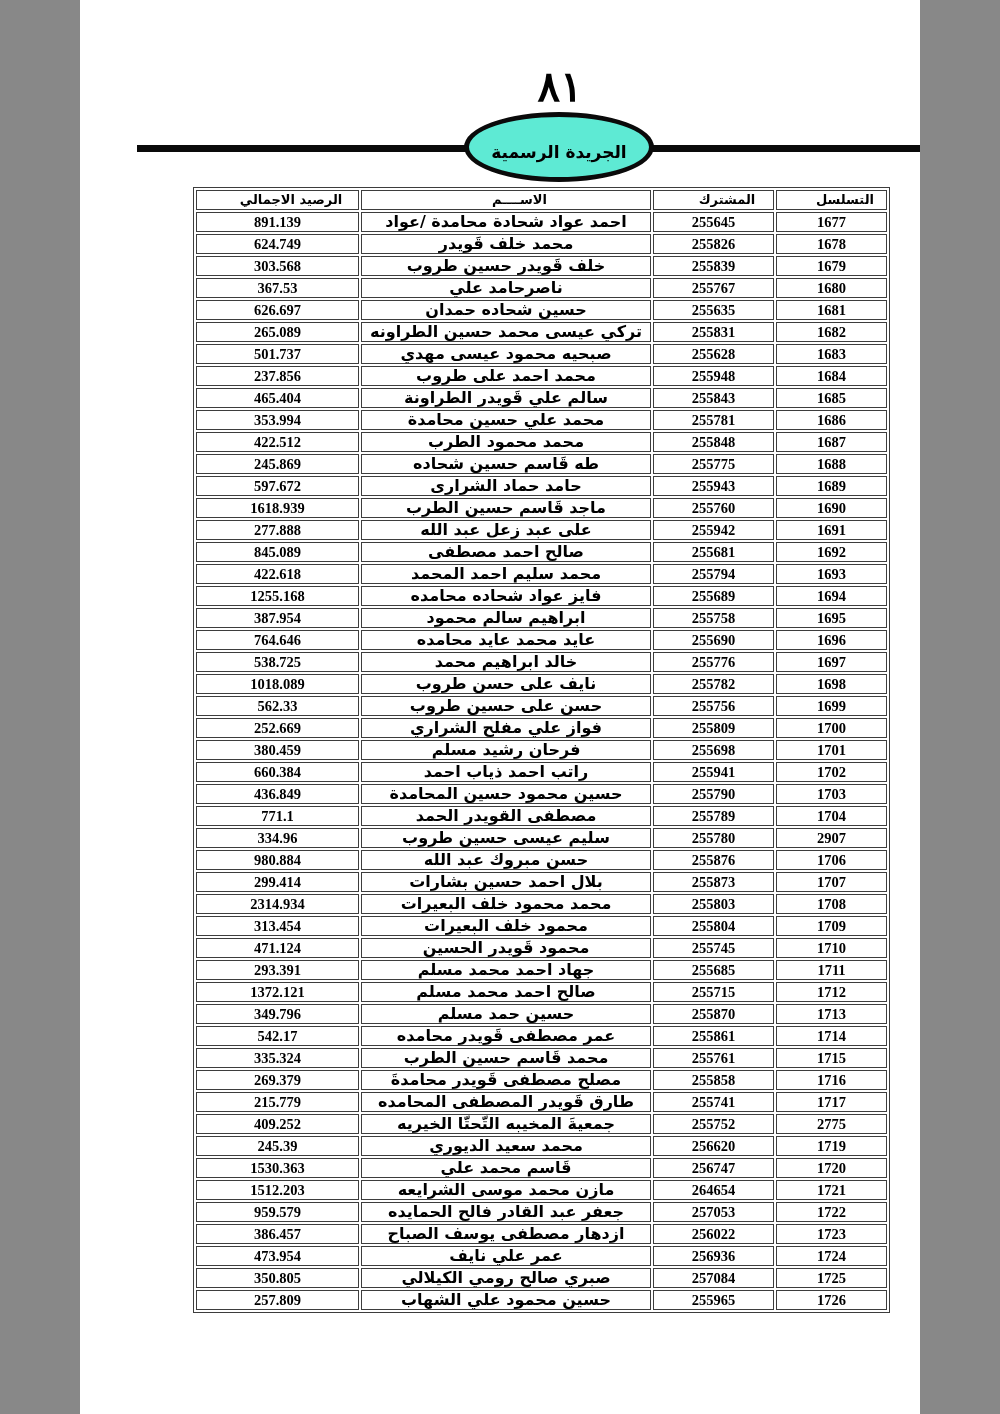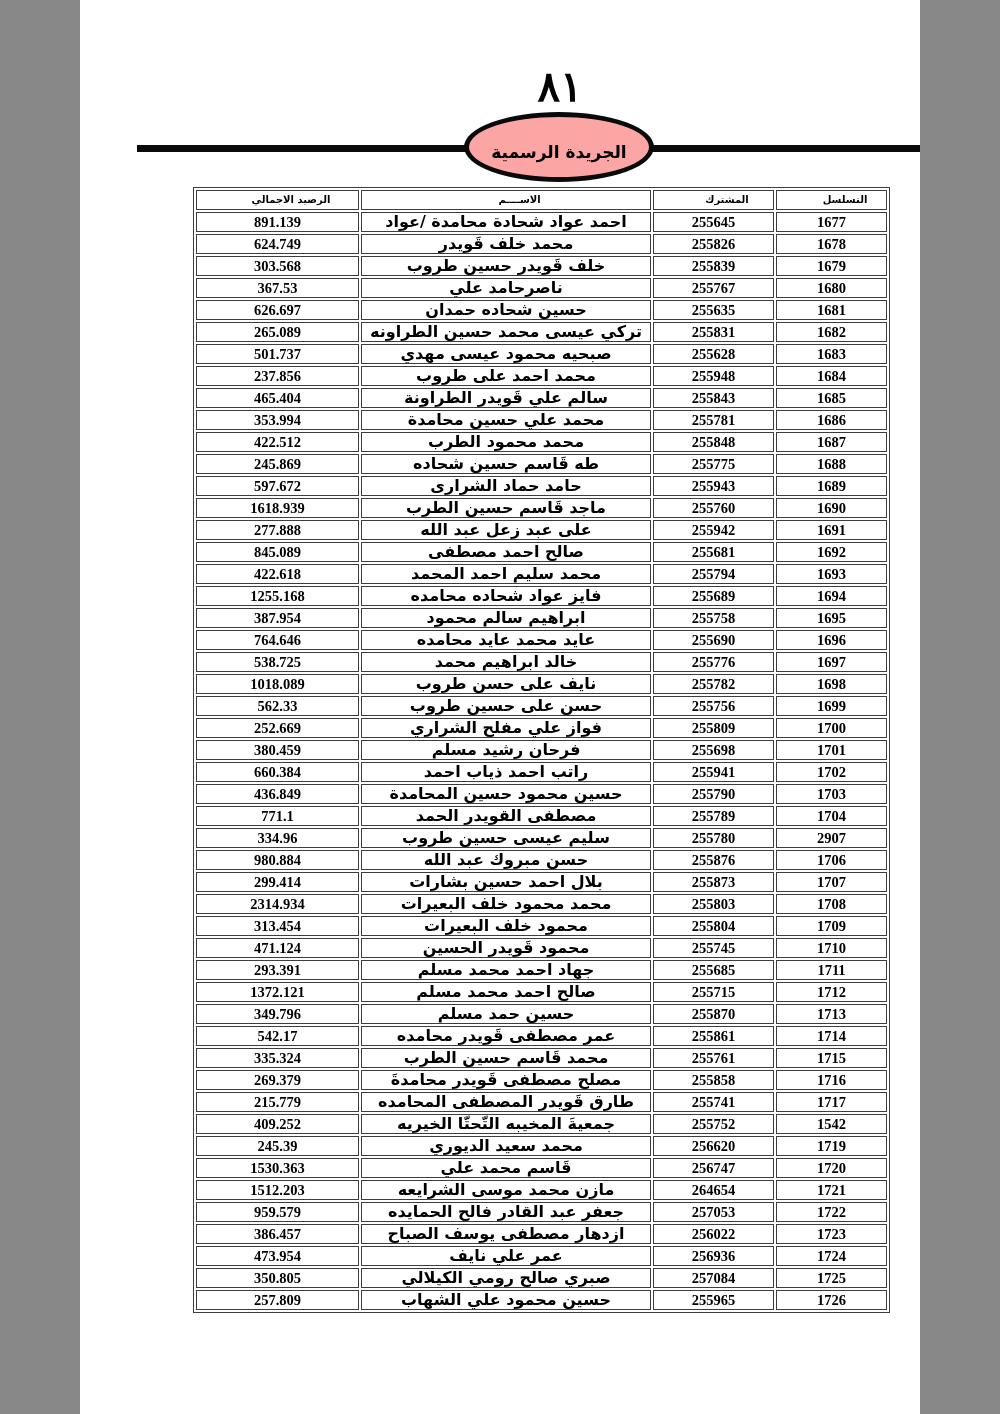--- a/index.html
+++ b/index.html
@@ -32,21 +32,21 @@
     width: 886px;
     height: 7px;
     background: #0a0a0a;
   }
   .banner-ellipse {
     position: absolute;
     top: 112px;
     left: 384px;
     width: 190px;
     height: 70px;
-    background: #fca5a5;
+    background: #5eead4;
     border: 5px solid #0a0a0a;
     border-radius: 50%;
     display: flex;
     align-items: center;
     justify-content: center;
     padding-top: 10px;
     z-index: 2;
   }
   .banner-ellipse span {
     font-size: 17px;
@@ -68,21 +68,21 @@
     border: 1px solid #3d3d3d;
     height: 18px;
     line-height: 18px;
     text-align: center;
     vertical-align: middle;
     font-weight: bold;
     padding: 0 2px;
     overflow: hidden;
     white-space: nowrap;
   }
-  .gazette-table th { font-size: 10px; font-family: "DejaVu Sans", sans-serif; padding-left: 29px; }
+  .gazette-table th { font-size: 13px; font-family: "DejaVu Sans", sans-serif; padding-left: 29px; }
   .col-serial     { width: 111px; }
   .col-subscriber { width: 121px; }
   .col-name       { width: 290px; }
   .col-balance    { width: 163px; }
   td.col-serial, td.col-subscriber, td.col-balance {
     font-family: "Liberation Serif", "DejaVu Serif", serif;
     font-size: 14.5px;
     direction: ltr;
   }
   td.col-name {
@@ -353,21 +353,21 @@
           <td class="col-name">مصلح مصطفى قَويدر محامدةَ</td>
           <td class="col-balance">269.379</td>
         </tr>
         <tr>
           <td class="col-serial">1717</td>
           <td class="col-subscriber">255741</td>
           <td class="col-name">طارق قَويدر المصطفى المحامده</td>
           <td class="col-balance">215.779</td>
         </tr>
         <tr>
-          <td class="col-serial">1542</td>
+          <td class="col-serial">2775</td>
           <td class="col-subscriber">255752</td>
           <td class="col-name">جمعيةَ المخيبه التّحتّا الخيريه</td>
           <td class="col-balance">409.252</td>
         </tr>
         <tr>
           <td class="col-serial">1719</td>
           <td class="col-subscriber">256620</td>
           <td class="col-name">محمد سعيد الديوري</td>
           <td class="col-balance">245.39</td>
         </tr>

